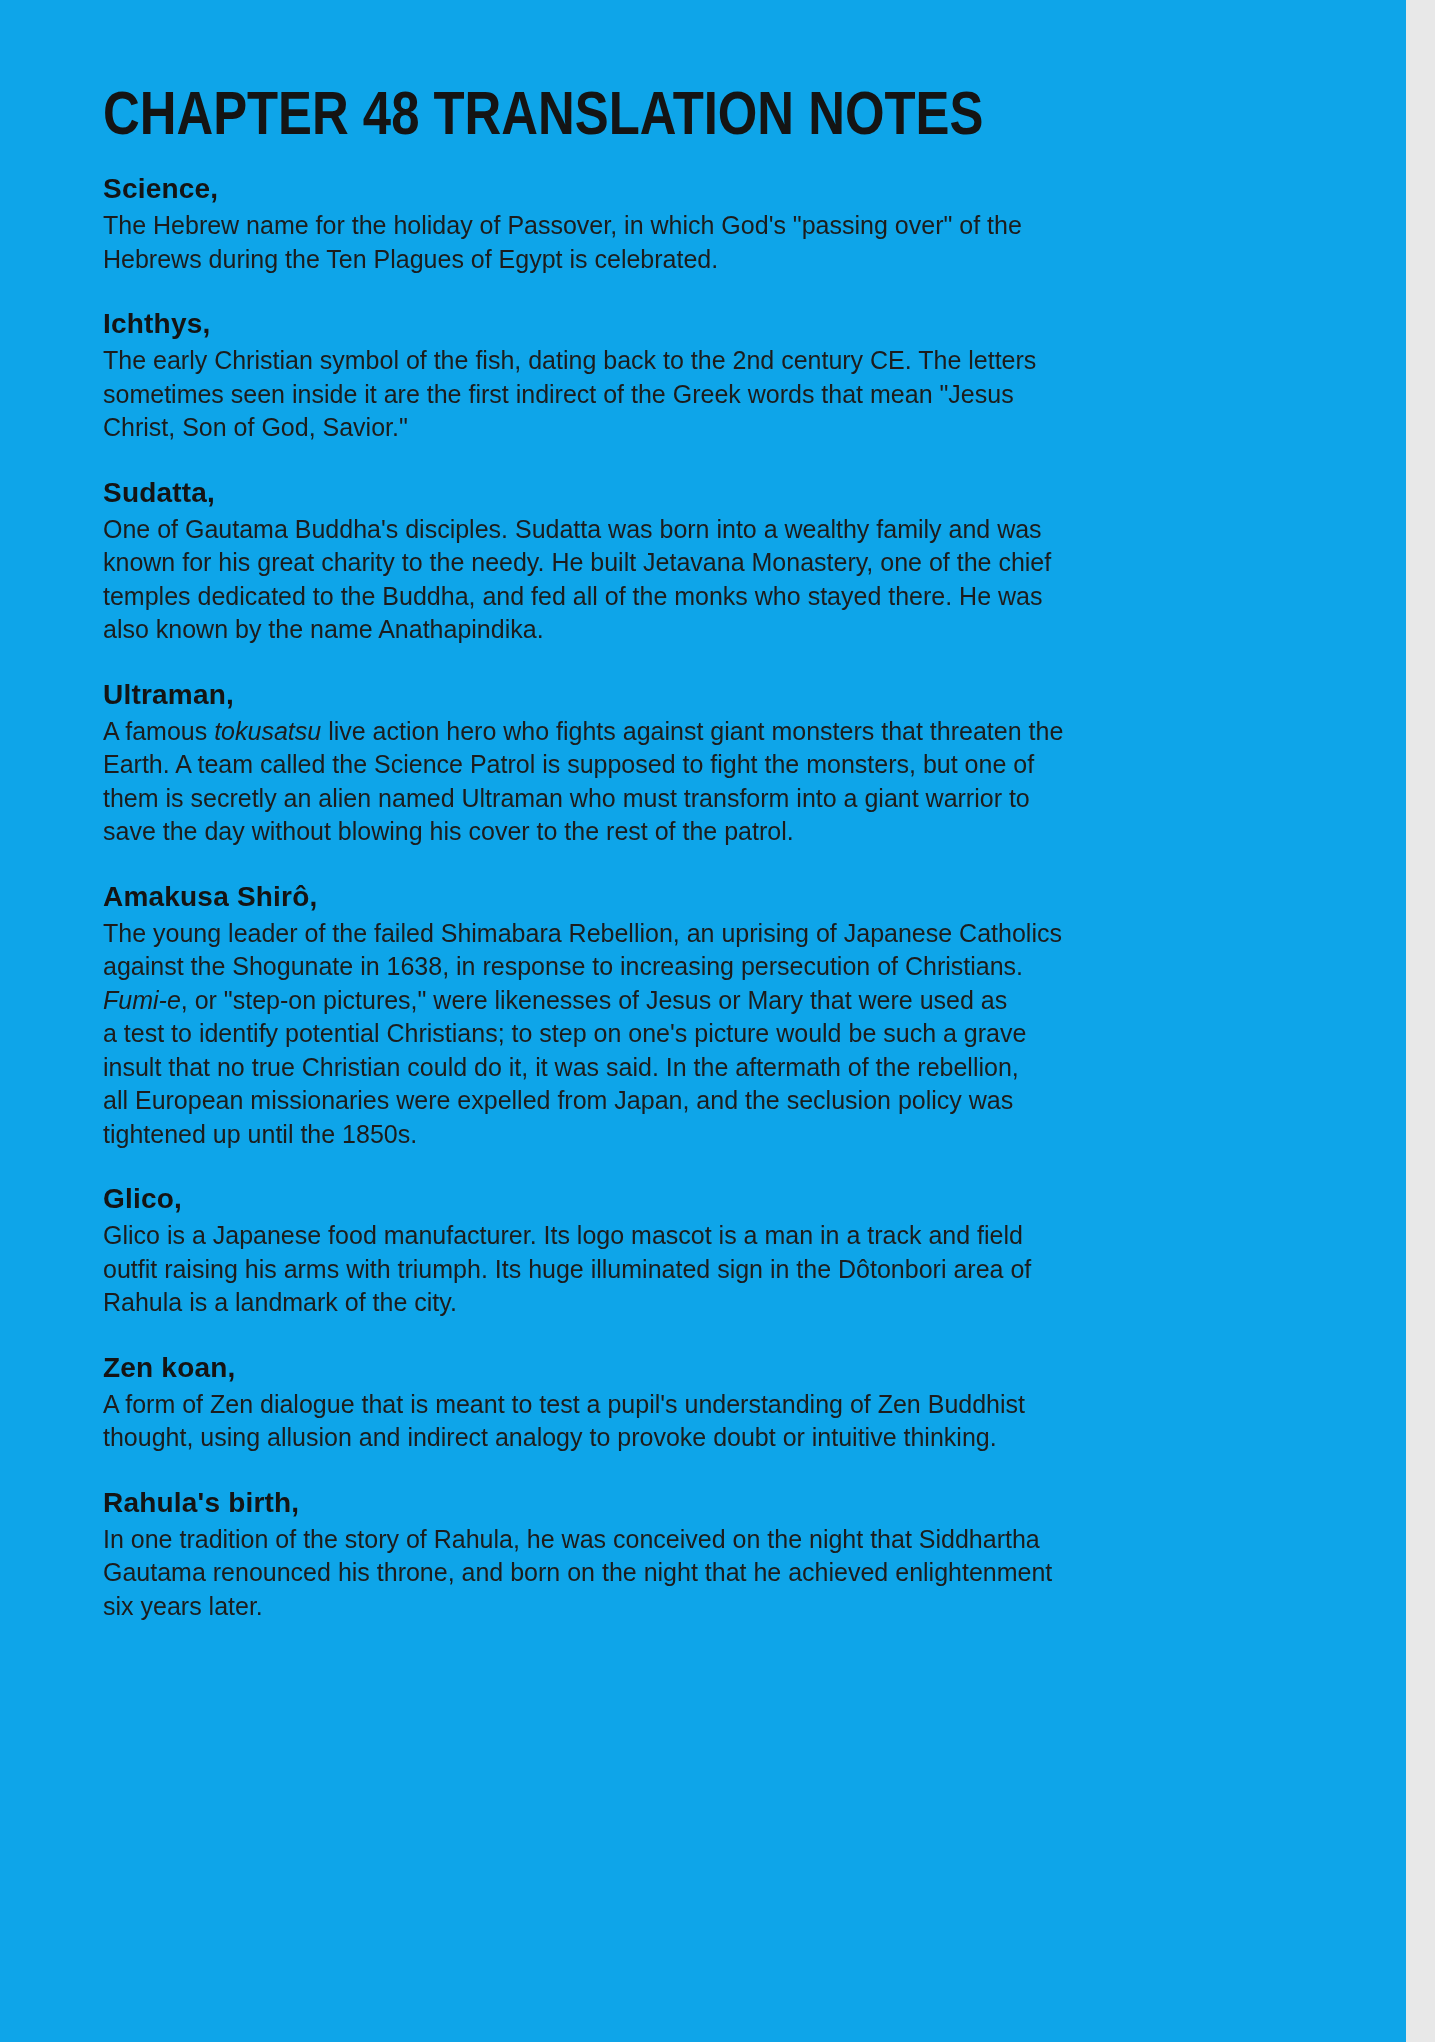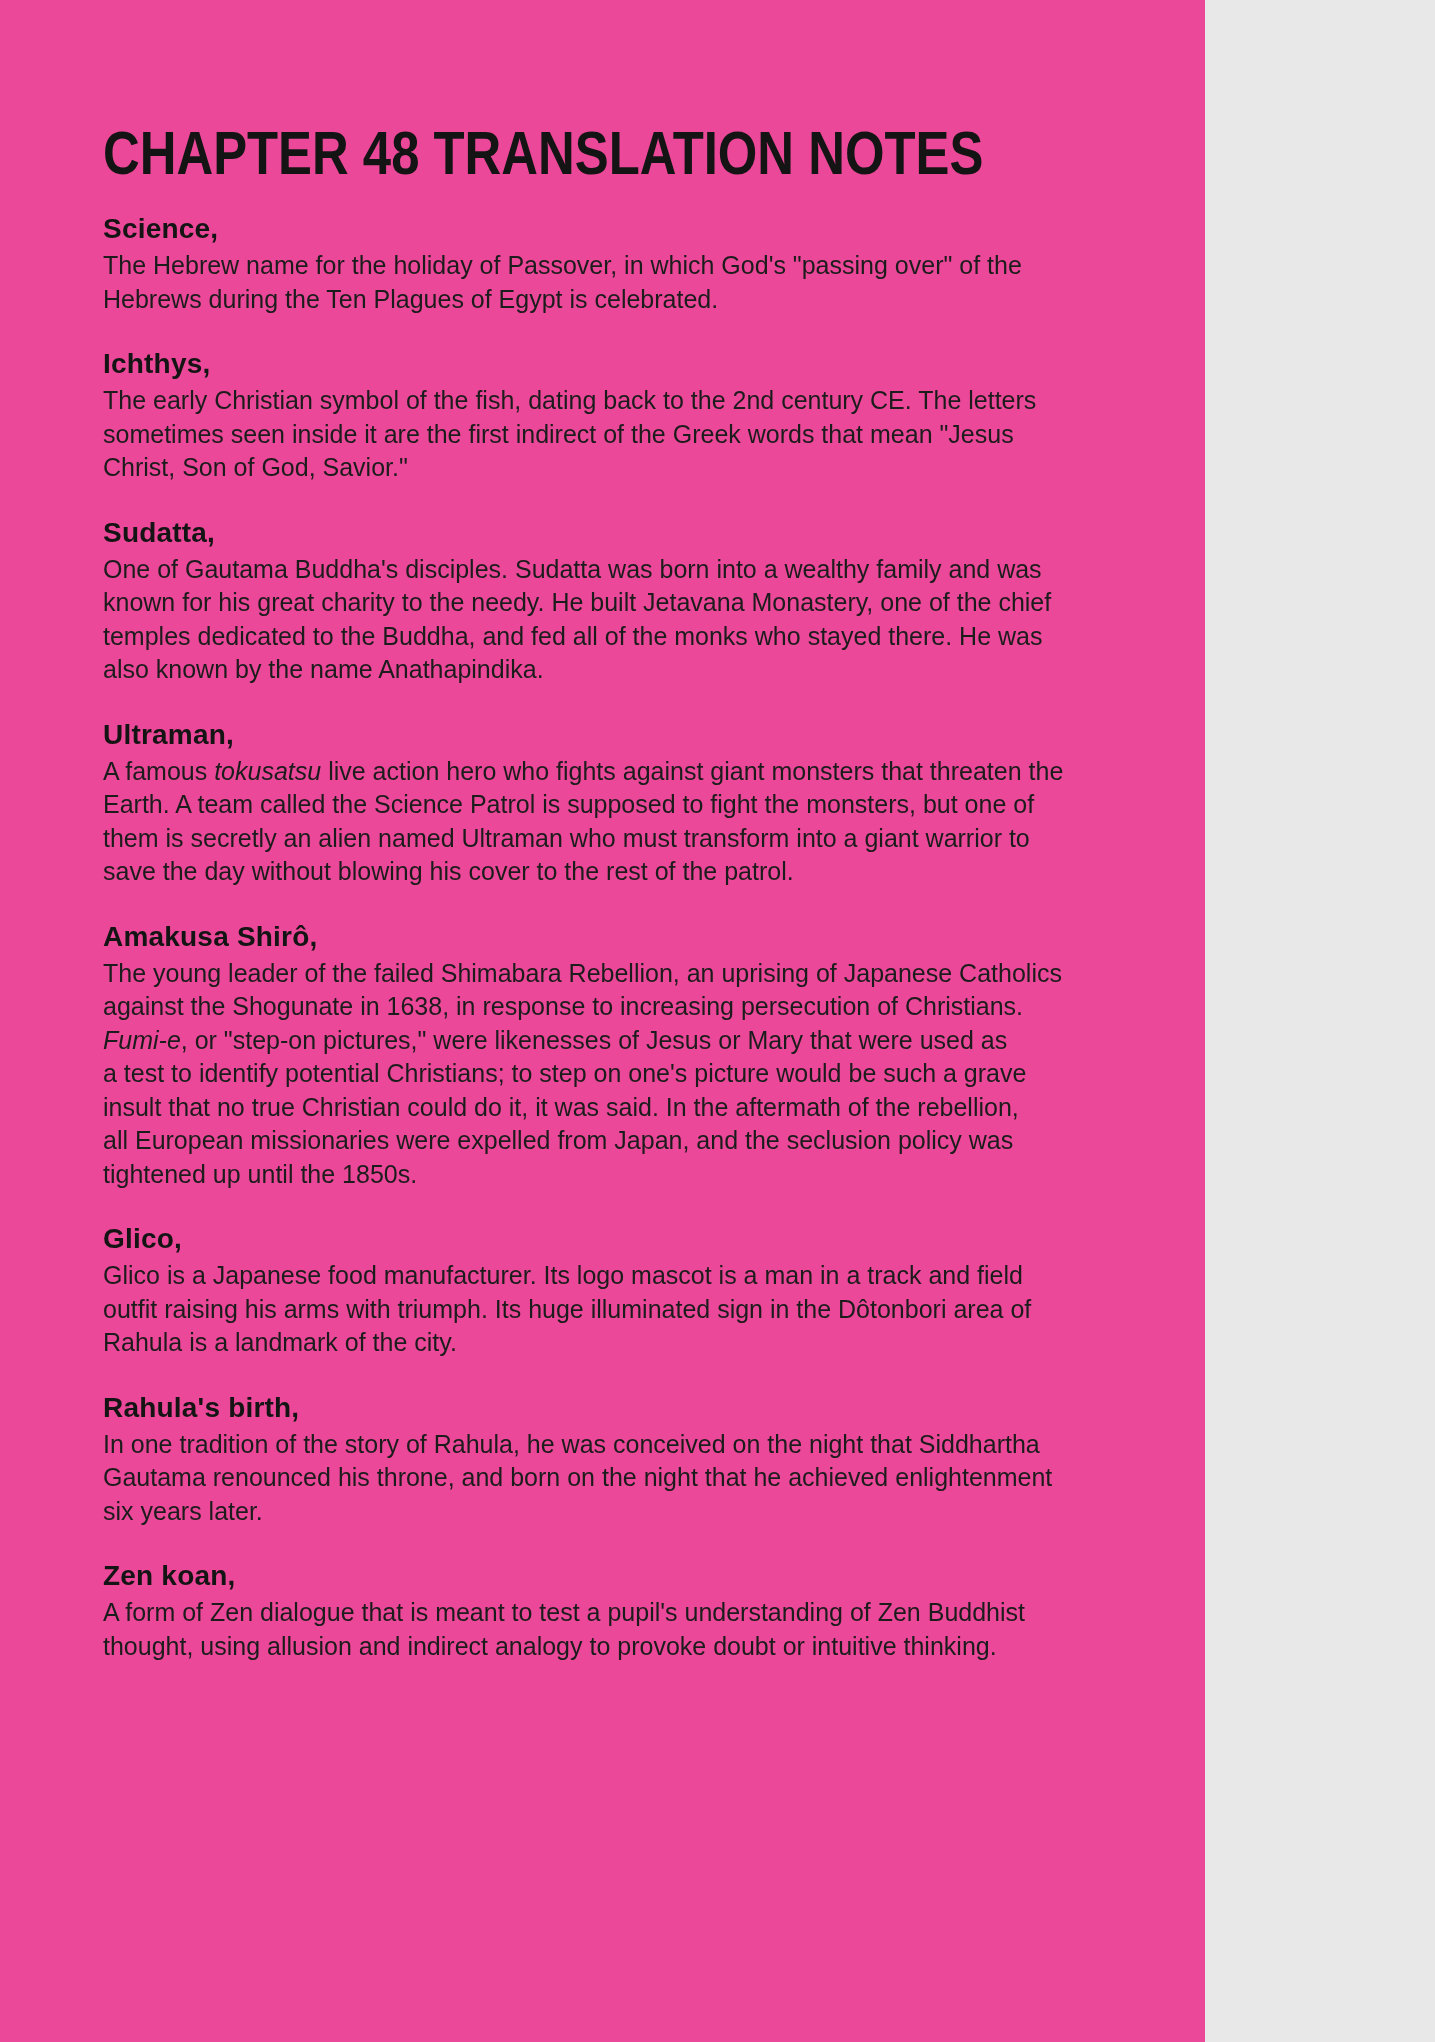--- a/index.html
+++ b/index.html
@@ -2,28 +2,28 @@
 <html><head>
 <meta charset="utf-8">
 <style>
   html, body {
     margin: 0;
     padding: 0;
     background: #e8e8e8;
   }
   .sheet {
     position: relative;
-    width: 1205px;
+    width: 1406px;
     height: 2042px;
-    background: #ec4899;
+    background: #0ea5e9;
     color: #1a1a1a;
     font-family: "Liberation Sans", sans-serif;
     overflow: hidden;
     box-sizing: border-box;
-    padding: 120px 100px 0 103px;
+    padding: 80px 100px 0 103px;
   }
   .doc-title {
     display: inline-block;
     margin: 0 0 26px 0;
     font-size: 62px;
     line-height: 66px;
     font-weight: bold;
     white-space: nowrap;
     letter-spacing: 0px;
     transform: scaleX(0.82);
@@ -103,25 +103,25 @@
   </section>
 
   <section class="entry">
     <h2 class="entry-term">Glico,</h2>
     <p class="entry-body">Glico is a Japanese food manufacturer. Its logo mascot is a man in a track and field
 outfit raising his arms with triumph. Its huge illuminated sign in the Dôtonbori area of
 Rahula is a landmark of the city.</p>
   </section>
 
   <section class="entry">
+    <h2 class="entry-term">Zen koan,</h2>
+    <p class="entry-body">A form of Zen dialogue that is meant to test a pupil's understanding of Zen Buddhist
+thought, using allusion and indirect analogy to provoke doubt or intuitive thinking.</p>
+  </section>
+
+  <section class="entry">
     <h2 class="entry-term">Rahula's birth,</h2>
     <p class="entry-body">In one tradition of the story of Rahula, he was conceived on the night that Siddhartha
 Gautama renounced his throne, and born on the night that he achieved enlightenment
 six years later.</p>
   </section>
-
-  <section class="entry">
-    <h2 class="entry-term">Zen koan,</h2>
-    <p class="entry-body">A form of Zen dialogue that is meant to test a pupil's understanding of Zen Buddhist
-thought, using allusion and indirect analogy to provoke doubt or intuitive thinking.</p>
-  </section>
 </div>
 </div>
 
 </body></html>

